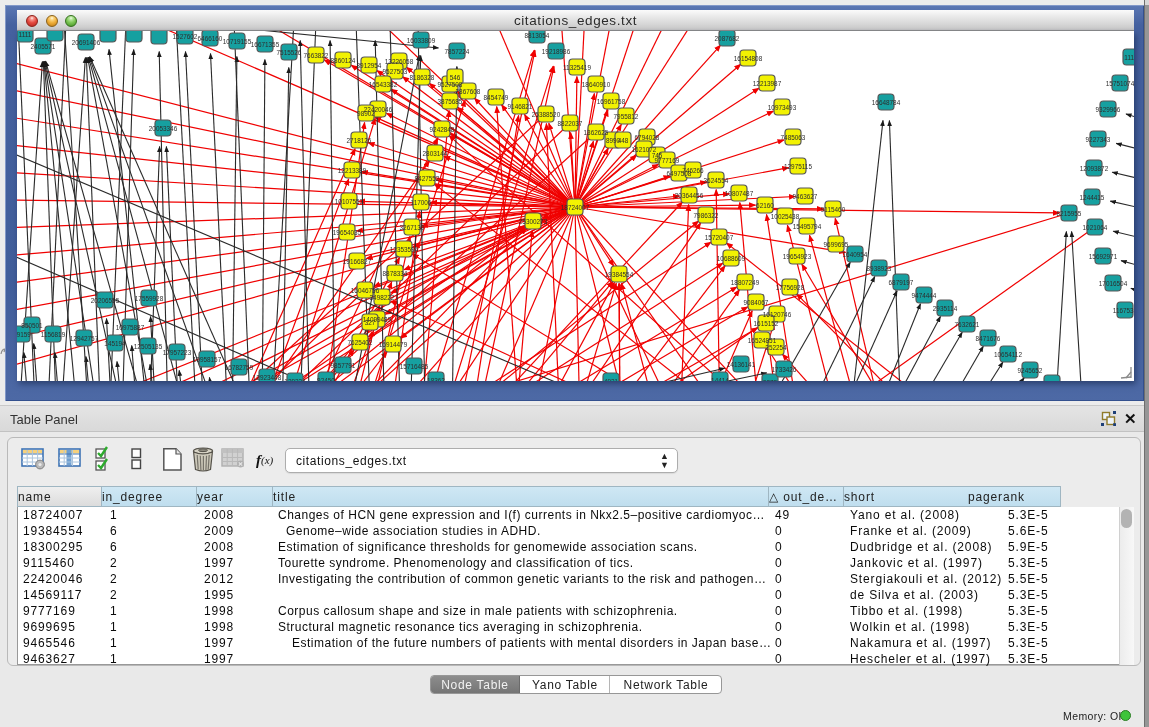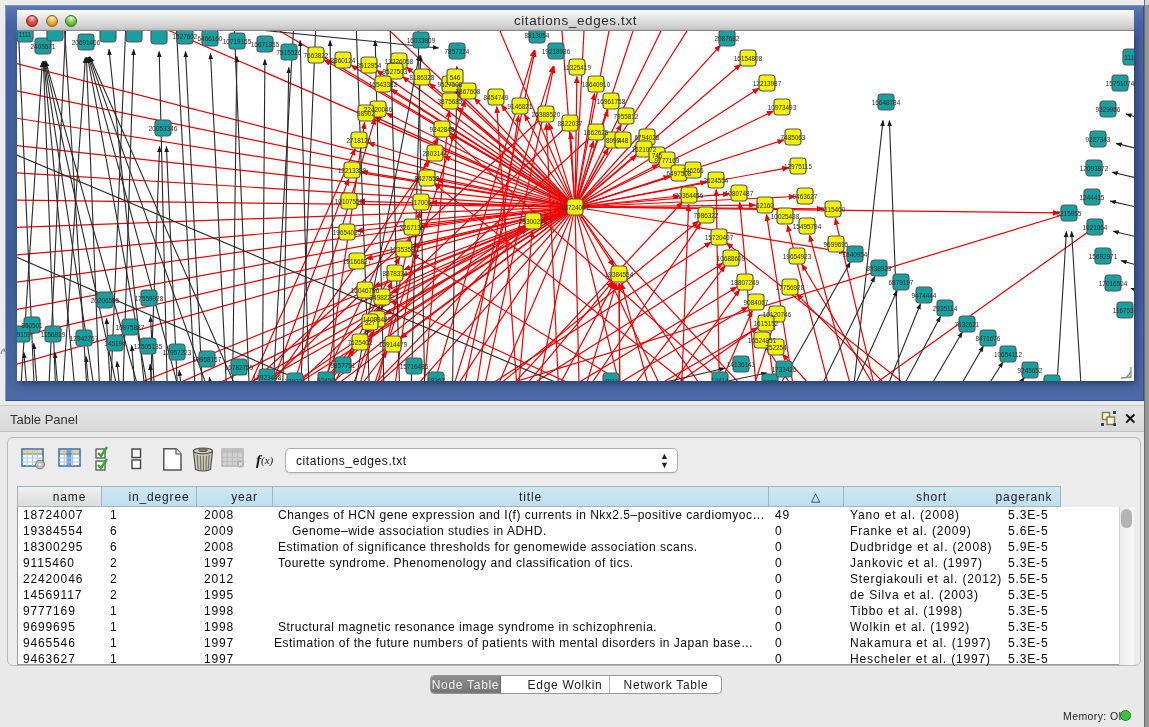--- a/index.html
+++ b/index.html
@@ -23,34 +23,34 @@
 .floatico { position:absolute; left:1101px; top:411px; width:15px; height:15px; }
 .xico { position:absolute; left:1124px; top:410px; width:14px; height:16px; font-size:15px; font-weight:bold; color:#111; }
 .container { position:absolute; left:7px; top:437px; width:1134px; height:229px;
   background:#ececec; border:1px solid #b9b9b9; border-radius:6px; }
 .toolbar { position:absolute; left:10px; top:444px; height:34px; }
 .combo { position:absolute; left:285px; top:448px; width:393px; height:25px; background:#fff;
   border:1px solid #adadad; border-radius:5px; box-shadow:0 1px 1px rgba(0,0,0,0.08); }
 .combo .txt { position:absolute; left:10px; top:4.5px; font-size:12px; letter-spacing:0.6px; color:#111; }
 .combo .arr { position:absolute; right:8px; top:3px; font-size:9px; color:#222; line-height:9px; }
 .thead { position:absolute; left:17px; top:486px; height:21px; font-size:12px; letter-spacing:0.85px; color:#222; }
-.th { position:absolute; top:0; height:21px; line-height:21px; text-align:center;
-  background:linear-gradient(180deg,#cfe7f4,#bfdeee); border:1px solid #9fb6c2; border-left:none;padding-left:20px; }
+.th { position:absolute; top:0; height:21px; line-height:21px; 
+  background:linear-gradient(180deg,#cfe7f4,#bfdeee); border:1px solid #9fb6c2; border-left:none; }
 .th.first { background:linear-gradient(180deg,#efefef,#dcdcdc); border-left:1px solid #9fb6c2; }
 .tbody { position:absolute; left:17px; top:507px; width:1117px; height:158px; background:#fff;
   border-left:1px solid #999; border-right:1px solid #999; border-bottom:1px solid #999; }
 .trow { position:absolute; left:0; width:1149px; height:16px; font-size:12px; letter-spacing:0.85px; color:#0a0a0a; }
 .trow span { position:absolute; top:1px; white-space:nowrap; }
 .tr-ellip { overflow:hidden; letter-spacing:0.5px; }
 .scroll { position:absolute; left:1119px; top:507px; width:15px; height:158px; background:linear-gradient(90deg,#ececec,#f8f8f8); border-left:1px solid #d0d0d0; }
 .thumb { position:absolute; left:1121px; top:509px; width:11px; height:19px; background:#b3b3b3; border-radius:5.5px; }
 .tabs { position:absolute; left:430px; top:675px; width:292px; height:19px; background:#fff;
   border:1px solid #979797; border-radius:4px; font-size:12px; letter-spacing:0.7px; color:#222; }
 .seg { position:absolute; top:0; height:100%; line-height:18px; text-align:center; }
-.seg1 { left:0; width:70px; background:linear-gradient(180deg,#8d8d8d,#757575); color:#f2f2f2;
+.seg1 { left:0; width:89px; background:linear-gradient(180deg,#8d8d8d,#757575); color:#f2f2f2;
   border-radius:3px 0 0 3px; border-right:1px solid #6b6b6b; }
 .seg2 { left:90px; width:88px; }
 .seg3 { left:178px; width:113px; border-left:1px solid #b5b5b5; }
 .mem { position:absolute; left:1063px; top:710px; font-size:10.5px; letter-spacing:0.4px; color:#222; }
 .memdot { position:absolute; left:1120px; top:709.5px; width:11px; height:11px; border-radius:50%;
   background:#3ec43a; border:1px solid #2a7d22; }
 svg text { user-select:none; }
 </style></head><body>
 <div class="desktop"></div>
 <svg style="position:absolute;left:0px;top:346px" width="8" height="10">
@@ -707,21 +707,21 @@
 <span style="left:204px">2008</span>
     <span style="left:278px;width:488px" class="tr-ellip">Changes of HCN gene expression and I(f) currents in Nkx2.5–positive cardiomyoc…</span>
 <span style="left:775px">49</span>
     <span style="left:850px">Yano et al. (2008)</span>
 <span style="left:1008px">5.3E-5</span>
   </div>
 <div class="trow" style="top:523px">
 <span style="left:23px">19384554</span>
     <span style="left:110px">6</span>
 <span style="left:204px">2009</span>
-    <span style="left:292px;width:488px" class="tr-ellip">Genome–wide association studies in ADHD.</span>
+    <span style="left:286px;width:488px" class="tr-ellip">Genome–wide association studies in ADHD.</span>
 <span style="left:775px">0</span>
     <span style="left:850px">Franke et al. (2009)</span>
 <span style="left:1008px">5.6E-5</span>
   </div>
 <div class="trow" style="top:539px">
 <span style="left:23px">18300295</span>
     <span style="left:110px">6</span>
 <span style="left:204px">2008</span>
     <span style="left:278px;width:488px" class="tr-ellip">Estimation of significance thresholds for genomewide association scans.</span>
 <span style="left:775px">0</span>
@@ -734,67 +734,69 @@
 <span style="left:204px">1997</span>
     <span style="left:278px;width:488px" class="tr-ellip">Tourette syndrome. Phenomenology and classification of tics.</span>
 <span style="left:775px">0</span>
     <span style="left:850px">Jankovic et al. (1997)</span>
 <span style="left:1008px">5.3E-5</span>
   </div>
 <div class="trow" style="top:571px">
 <span style="left:23px">22420046</span>
     <span style="left:110px">2</span>
 <span style="left:204px">2012</span>
+    <span style="left:278px;width:488px" class="tr-ellip">Investigating the contribution of common genetic variants to the risk and pathogen…</span>
 <span style="left:775px">0</span>
     <span style="left:850px">Stergiakouli et al. (2012)</span>
 <span style="left:1008px">5.5E-5</span>
   </div>
 <div class="trow" style="top:587px">
 <span style="left:23px">14569117</span>
     <span style="left:110px">2</span>
 <span style="left:204px">1995</span>
 <span style="left:775px">0</span>
     <span style="left:850px">de Silva et al. (2003)</span>
 <span style="left:1008px">5.3E-5</span>
   </div>
 <div class="trow" style="top:603px">
 <span style="left:23px">9777169</span>
     <span style="left:110px">1</span>
 <span style="left:204px">1998</span>
+    <span style="left:278px;width:488px" class="tr-ellip">Corpus callosum shape and size in male patients with schizophrenia.</span>
 <span style="left:775px">0</span>
     <span style="left:850px">Tibbo et al. (1998)</span>
 <span style="left:1008px">5.3E-5</span>
   </div>
 <div class="trow" style="top:619px">
 <span style="left:23px">9699695</span>
     <span style="left:110px">1</span>
 <span style="left:204px">1998</span>
-    <span style="left:278px;width:488px" class="tr-ellip">Structural magnetic resonance image syndrome in schizophrenia.</span>
+    <span style="left:278px;width:488px" class="tr-ellip">Structural magnetic resonance tics averaging in schizophrenia.</span>
 <span style="left:775px">0</span>
-    <span style="left:850px">Wolkin et al. (1992)</span>
+    <span style="left:850px">Wolkin et al. (1998)</span>
 <span style="left:1008px">5.3E-5</span>
   </div>
 <div class="trow" style="top:635px">
 <span style="left:23px">9465546</span>
     <span style="left:110px">1</span>
 <span style="left:204px">1997</span>
-    <span style="left:274px;width:488px" class="tr-ellip">Estimation of the future numbers of patients with mental disorders in Japan base…</span>
+    <span style="left:292px;width:488px" class="tr-ellip">Estimation of the future numbers of patients with mental disorders in Japan base…</span>
 <span style="left:775px">0</span>
     <span style="left:850px">Nakamura et al. (1997)</span>
 <span style="left:1008px">5.3E-5</span>
   </div>
 <div class="trow" style="top:651px">
 <span style="left:23px">9463627</span>
     <span style="left:110px">1</span>
 <span style="left:204px">1997</span>
 <span style="left:775px">0</span>
     <span style="left:850px">Hescheler et al. (1997)</span>
 <span style="left:1008px">5.3E-5</span>
   </div>
 <div class="scroll"></div>
 <div class="thumb"></div>
 <div class="tabs">
   <div class="seg seg1">Node Table</div>
-  <div class="seg seg2">Edge Wolkin</div>
+  <div class="seg seg2">Yano Table</div>
   <div class="seg seg3">Network Table</div>
 </div>
 <div class="mem">Memory: OK</div>
 <div class="memdot"></div>
 <div class="rstrip"></div>
 </body></html>

